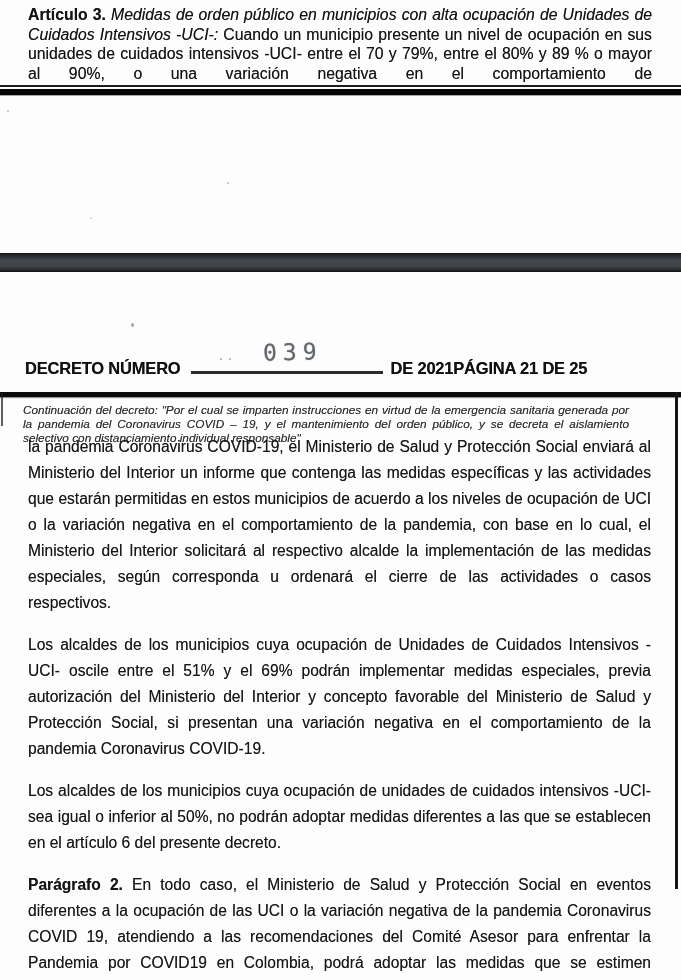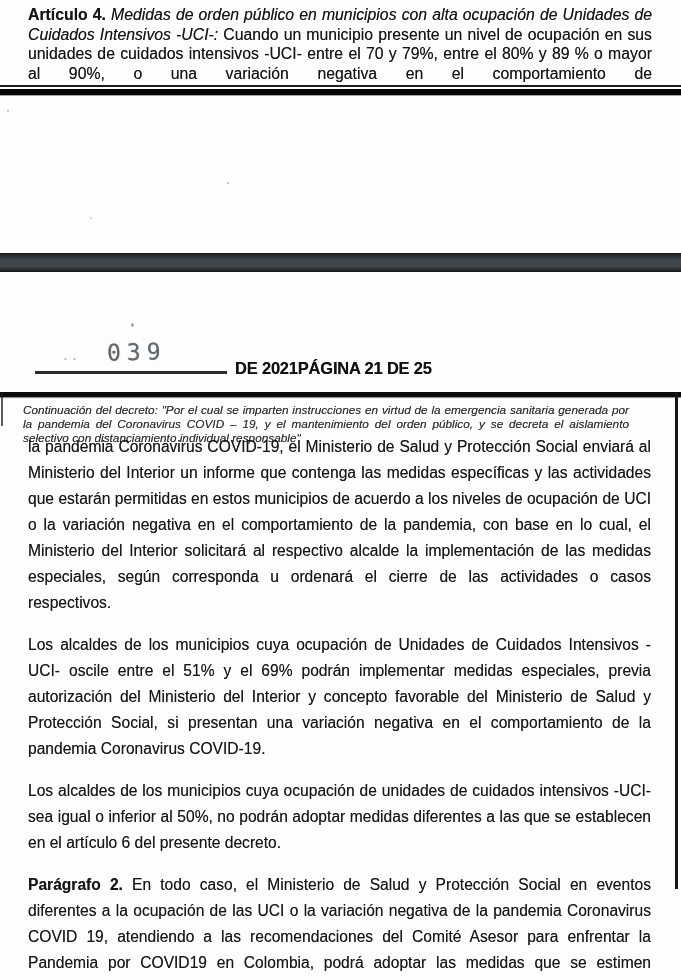--- a/index.html
+++ b/index.html
@@ -98,28 +98,28 @@
   .speck1 { top: 110px; left: 7px;  width: 2px; height: 2px; }
   .speck2 { top: 182px; left: 227px; width: 2px; height: 2px; }
   .speck3 { top: 323px; left: 131px; width: 3px; height: 4px; opacity: .75; }
   .speck4 { top: 217px; left: 90px; width: 2px; height: 2px; opacity: .4; }
 </style>
 </head>
 <body>
 
 <div class="page">
 
-  <p class="art4"><span class="lead">Artículo 4.</span> <span class="title">Medidas de orden público en municipios con alta ocupación de Unidades de Cuidados Intensivos -UCI-:</span> <span>Cuando un municipio presente un nivel de ocupación en sus unidades de cuidados intensivos -UCI- entre el 70 y 79%, entre el 80% y 89 % o mayor al 90%, o una variación negativa en el comportamiento de</span></p>
+  <p class="art4"><span class="lead">Artículo 3.</span> <span class="title">Medidas de orden público en municipios con alta ocupación de Unidades de Cuidados Intensivos -UCI-:</span> <span>Cuando un municipio presente un nivel de ocupación en sus unidades de cuidados intensivos -UCI- entre el 70 y 79%, entre el 80% y 89 % o mayor al 90%, o una variación negativa en el comportamiento de</span></p>
 
   <div class="rule-thin"></div>
   <div class="rule-thick"></div>
 
   <div class="gray-bar"></div>
 
-  <div class="decreto"><span class="blank"><span class="smudge">··</span><span class="stamp">039</span></span><span>DE 2021</span><span class="pagina">PÁGINA 21 DE 25</span></div>
+  <div class="decreto"><span>DECRETO NÚMERO</span><span class="blank"><span class="smudge">··</span><span class="stamp">039</span></span><span>DE 2021</span><span class="pagina">PÁGINA 21 DE 25</span></div>
 
   <div class="frame-top"></div>
   <div class="frame-right"></div>
   <div class="frame-left"></div>
 
   <p class="cont">Continuación del decreto: "Por el cual se imparten instrucciones en virtud de la emergencia sanitaria generada por la pandemia del Coronavirus COVID – 19, y el mantenimiento del orden público, y se decreta el aislamiento selectivo con distanciamiento individual responsable"</p>
 
   <div class="body-text">
     <p>la pandemia Coronavirus COVID-19, el Ministerio de Salud y Protección Social enviará al Ministerio del Interior un informe que contenga las medidas específicas y las actividades que estarán permitidas en estos municipios de acuerdo a los niveles de ocupación de UCI o la variación negativa en el comportamiento de la pandemia, con base en lo cual, el Ministerio del Interior solicitará al respectivo alcalde la implementación de las medidas especiales, según corresponda u ordenará el cierre de las actividades o casos respectivos.</p>
     <p>Los alcaldes de los municipios cuya ocupación de Unidades de Cuidados Intensivos -UCI- oscile entre el 51% y el 69% podrán implementar medidas especiales, previa autorización del Ministerio del Interior y concepto favorable del Ministerio de Salud y Protección Social, si presentan una variación negativa en el comportamiento de la pandemia Coronavirus COVID-19.</p>

